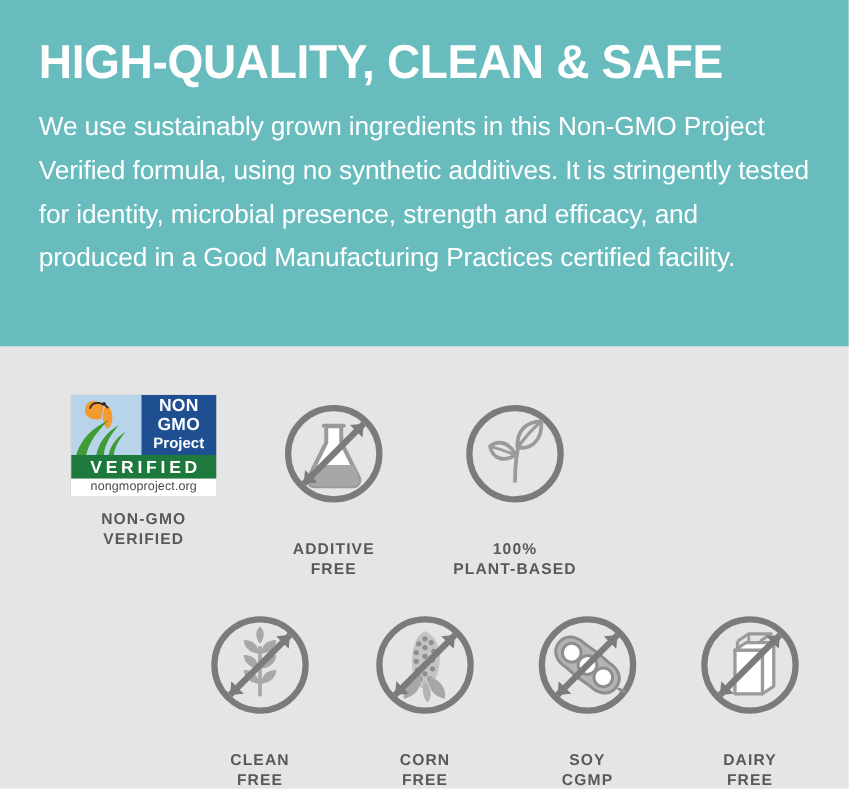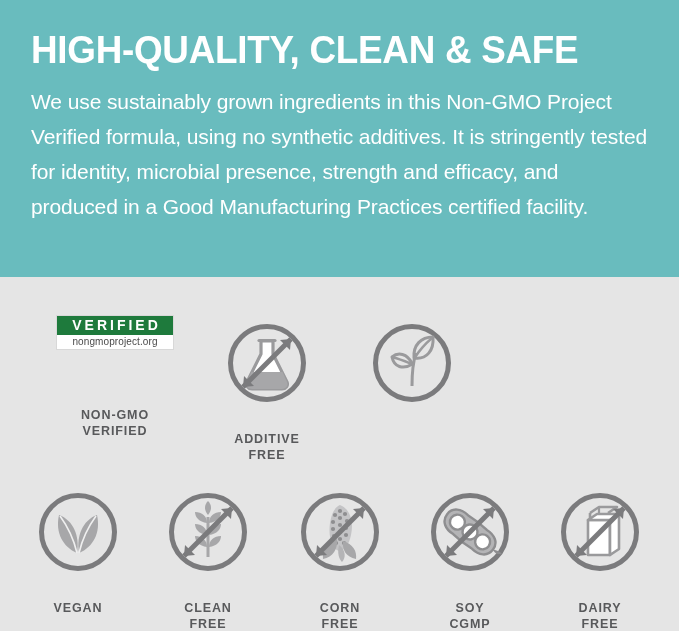--- a/index.html
+++ b/index.html
@@ -163,20 +163,42 @@
   <div class="hero">
     <h1 class="hero-title">HIGH-QUALITY, CLEAN &amp; SAFE</h1>
     <p class="hero-body">We use sustainably grown ingredients in this Non-GMO Project Verified formula, using no synthetic additives. It is stringently tested for identity, microbial presence, strength and efficacy, and produced in a Good Manufacturing Practices certified facility.</p>
   </div>
 
   <div class="badges">
 
     <div class="badge b-nongmo">
       <div class="badge-art">
         <div class="nongmo-logo">
+          <div class="nongmo-top">
+            <div class="nongmo-sky">
+              <svg width="56" height="48" viewBox="0 0 56 48" aria-hidden="true">
+                <rect x="0" y="0" width="56" height="48" fill="#b8d4ea"></rect>
+
+                <path d="M26 8 C20 3 12 4 11 11 C10 18 18 21 24 19 Z" fill="#f39a30"></path>
+                <path d="M27 9 C24 16 25 24 29 27 C34 24 34 14 30 9 Z" fill="#f39a30"></path>
+                <path d="M26 8 C22 5 16 6 15 11" fill="none" stroke="#2b2b2b" stroke-width="1.4"></path>
+                <path d="M26.6 7.5 L29.4 10.5" stroke="#2b2b2b" stroke-width="1.6" fill="none"></path>
+                <circle cx="26.2" cy="7" r="1.4" fill="#2b2b2b"></circle>
+
+                <path d="M4 48 C8 34 18 26 30 20 C20 30 14 38 12 48 Z" fill="#3f9c35"></path>
+                <path d="M20 48 C22 38 28 30 38 24 C30 34 27 40 26 48 Z" fill="#3f9c35"></path>
+                <path d="M30 48 C31 41 36 34 44 29 C37 37 35 42 34 48 Z" fill="#3f9c35"></path>
+              </svg>
+            </div>
+            <div class="nongmo-blue">
+              <div class="ng-non">NON</div>
+              <div class="ng-gmo">GMO</div>
+              <div class="ng-project">Project</div>
+            </div>
+          </div>
           <div class="nongmo-verified">VERIFIED</div>
           <div class="nongmo-url">nongmoproject.org</div>
         </div>
       </div>
       <div class="badge-label">NON-GMO
 VERIFIED</div>
     </div>
 
     <div class="badge b-additive">
       <div class="badge-art">
@@ -203,35 +225,25 @@
 
           <path d="M43 66 C43 52 44 42 47 33" fill="none" stroke="#9a9a9c" stroke-width="3"></path>
 
           <path d="M45 38 C44 25 52 17 64 17 C65 30 58 40 45 38 Z" fill="none" stroke="#9a9a9c" stroke-width="3" stroke-linejoin="round"></path>
           <path d="M63 18 C56 24 50 31 45.5 38" fill="none" stroke="#9a9a9c" stroke-width="2.4"></path>
 
           <path d="M43.5 44 C38 33 29 32 23 37 C25 47 34 50 43.5 44 Z" fill="none" stroke="#9a9a9c" stroke-width="3" stroke-linejoin="round"></path>
           <path d="M24 37.5 C31 39 38 42 43 44" fill="none" stroke="#9a9a9c" stroke-width="2.4"></path>
         </svg>
       </div>
-    </div>
-
-
-    <div class="badge b-vegan">
-      <div class="badge-art">
-        <svg width="86" height="86" viewBox="0 0 86 86" aria-hidden="true">
-          <circle cx="43" cy="43" r="36.5" fill="none" stroke="#7b7b7d" stroke-width="5"></circle>
-          <path d="M42 64 C28 58 20 44 24 26 C38 31 45 47 42 64 Z" fill="#a7a7a9"></path>
-          <path d="M44 64 C58 58 66 44 62 26 C48 31 41 47 44 64 Z" fill="#a7a7a9"></path>
-          <path d="M25 27 C33 38 39 51 42 64" fill="none" stroke="#efefef" stroke-width="1.6"></path>
-          <path d="M61 27 C53 38 47 51 44 64" fill="none" stroke="#efefef" stroke-width="1.6"></path>
-        </svg>
-      </div>
-      <div class="badge-label">VEGAN</div>
-    </div>
+      <div class="badge-label">100%
+PLANT-BASED</div>
+    </div>
+
+
 
     <div class="badge b-gluten">
       <div class="badge-art">
         <svg width="86" height="86" viewBox="0 0 86 86" aria-hidden="true">
           <circle cx="43" cy="43" r="36.5" fill="none" stroke="#7b7b7d" stroke-width="5"></circle>
 
           <path d="M43 68 L43 28" stroke="#a7a7a9" stroke-width="3"></path>
           <path d="M43 26 C39 21 39 16 43 12 C47 16 47 21 43 26 Z" fill="#a7a7a9"></path>
           <path d="M42 34 C34 33 30 28 30 23 C37 23 42 27 42 34 Z" fill="#a7a7a9"></path>
           <path d="M44 34 C52 33 56 28 56 23 C49 23 44 27 44 34 Z" fill="#a7a7a9"></path>

